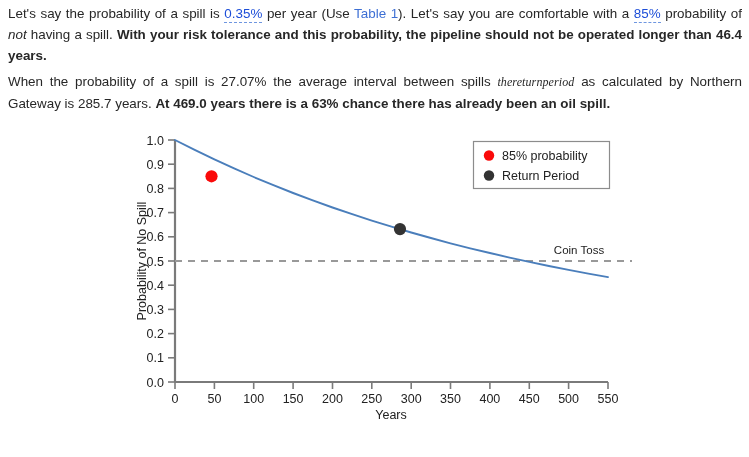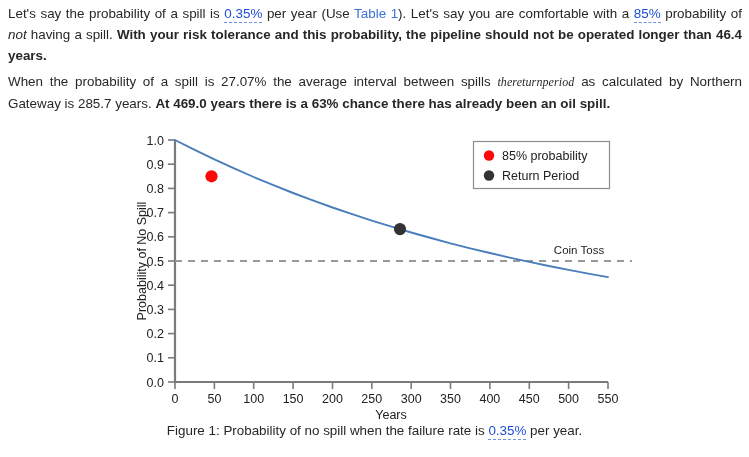--- a/index.html
+++ b/index.html
@@ -161,14 +161,13 @@
 
     <g>
       <rect x="473.5" y="23.5" width="136" height="47" fill="#ffffff" stroke="#8c8c8c" stroke-width="1.2"></rect>
       <circle cx="489" cy="37.5" r="5.2" fill="#fa0a0a"></circle>
       <text x="502" y="42" font-family="Liberation Sans, sans-serif" font-size="12.5" fill="#222222">85% probability</text>
       <circle cx="489" cy="57.5" r="5.2" fill="#333333"></circle>
       <text x="502" y="62" font-family="Liberation Sans, sans-serif" font-size="12.5" fill="#222222">Return Period</text>
     </g>
   </svg>
 
-  <div class="caption"><span>Figure 1: Probability of no spill when the failure rate is </span><a href="#" class="lnk-dash">0.35%</a><span> per year.</span></div>
 </div>
 
 </body></html>

